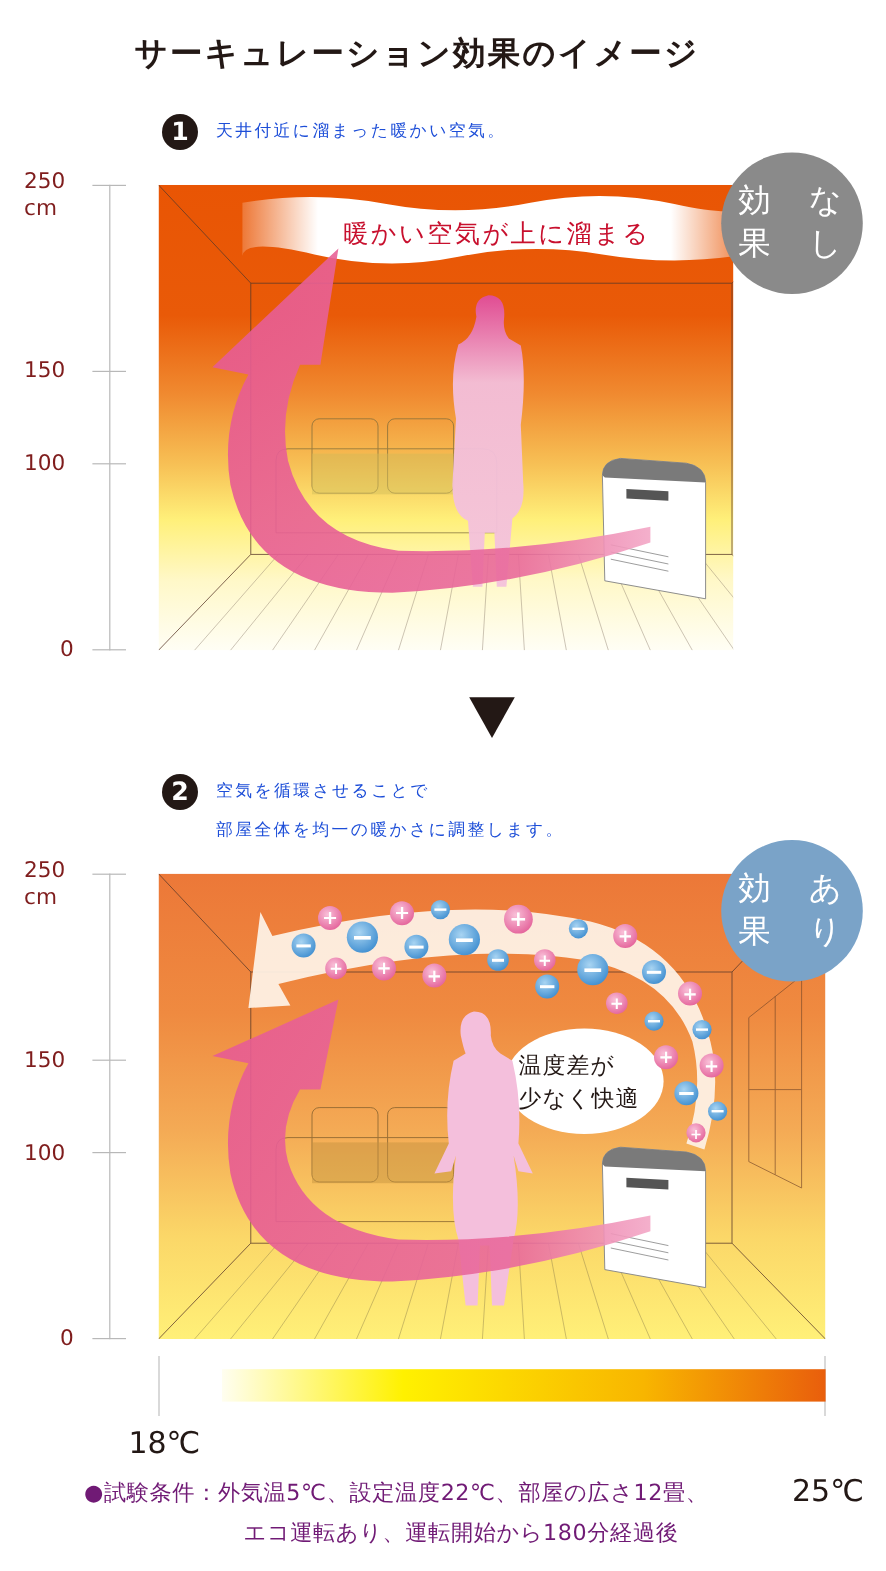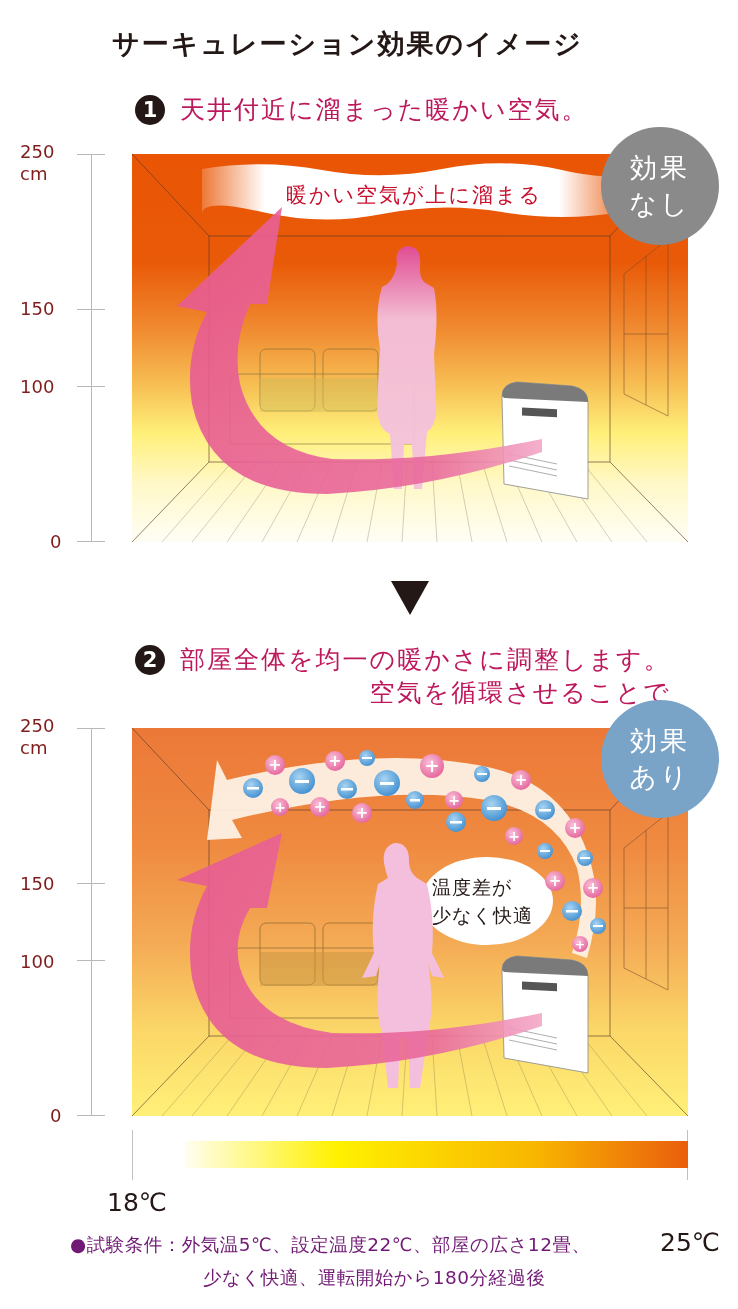--- a/index.html
+++ b/index.html
@@ -3,26 +3,26 @@
 <meta charset="utf-8">
 <style>
   html, body { margin:0; padding:0; background:#ffffff; }
   body { width:738px; height:1309px; position:relative; overflow:hidden;
          font-family:"DejaVu Sans","Liberation Sans",sans-serif; color:#231815; }
   .abs { position:absolute; }
   .title { left:0; width:695px; top:26px; text-align:center; font-size:27px; font-weight:bold; letter-spacing:2px; color:#231815; }
   .step { display:flex; align-items:flex-start; }
   .step-num { width:30px; height:30px; border-radius:50%; background:#231815; color:#fff;
               font-size:21px; font-weight:bold; display:flex; align-items:center; justify-content:center; flex:none; }
-  .step-text { margin-left:15px; font-size:25px; color:#be185d; letter-spacing:2px; line-height:33px; margin-top:-2px;text-align:right; }
+  .step-text { margin-left:15px; font-size:14px; color:#1d4ed8; letter-spacing:2px; line-height:33px; margin-top:-2px; }
   .axis-label { font-size:18px; color:#7f1d1d; text-align:left; line-height:22px; }
   .axis-line { background:#b8b8b8; }
   .room { overflow:hidden; }
   .badge { border-radius:50%; color:#fff; font-size:27px; text-align:center; line-height:36px;
-           display:flex; flex-direction:column; align-items:center; justify-content:center; letter-spacing:3px; }
+           display:flex; flex-direction:row; align-items:center; justify-content:center; letter-spacing:3px; }
   .arrow-down { width:0; height:0; border-left:19px solid transparent; border-right:19px solid transparent; border-top:34px solid #231815; }
   .scale-tick { width:1px; background:#c0c0c0; }
   .scale-label { font-size:25px; color:#231815; }
   .note { font-size:18.5px; color:#701a75; line-height:30px; letter-spacing:0.5px; }
   .banner-text { fill:#c8102e; font-size:21px; letter-spacing:2px; }
   .bubble-text { font-size:19px; fill:#231815; letter-spacing:1px; }
 </style>
 </head>
 <body>
 
@@ -39,21 +39,21 @@
 </div>
 <div class="abs axis-label" style="left:20px; top:298px;">150</div>
 <div class="abs axis-label" style="left:20px; top:376px;">100</div>
 <div class="abs axis-label" style="left:50px; top:531px;">0</div>
 <div class="abs axis-line" style="left:91px; top:154px; width:1px; height:388px;"></div>
 <div class="abs axis-line" style="left:77px; top:154px; width:28px; height:1px;"></div>
 <div class="abs axis-line" style="left:77px; top:309px; width:28px; height:1px;"></div>
 <div class="abs axis-line" style="left:77px; top:386px; width:28px; height:1px;"></div>
 <div class="abs axis-line" style="left:77px; top:541px; width:28px; height:1px;"></div>
 
-<div class="abs room" style="left:132px; top:154px; width:556px; height:388px;">
+<div class="abs room" style="left:132px; top:154px; width:479px; height:388px;">
   <svg width="556" height="388" viewBox="0 0 556 388">
     <defs>
       <linearGradient id="g1" x1="0" y1="0" x2="0" y2="1">
         <stop offset="0" stop-color="#e95504"></stop>
         <stop offset="0.28" stop-color="#e95a08"></stop>
         <stop offset="0.45" stop-color="#f08a30"></stop>
         <stop offset="0.6" stop-color="#f7c055"></stop>
         <stop offset="0.72" stop-color="#fff07a"></stop>
         <stop offset="0.85" stop-color="#fff8c8"></stop>
         <stop offset="1" stop-color="#fffef5"></stop>
@@ -139,22 +139,22 @@
 <div class="abs badge" style="left: 601px; top: 127px; width: 118px; height: 118px; background: rgb(138, 138, 138);" id="badge1">
   <span>効果</span>
   <span>なし</span>
 </div>
 
 <div class="abs arrow-down" style="left:391px; top:581px;"></div>
 
 <div class="abs step" style="left:135px; top:645px;">
   <div class="step-num">2</div>
   <div class="step-text">
+    <div>空気を循環させることで</div>
     <div>部屋全体を均一の暖かさに調整します。</div>
-    <div>空気を循環させることで</div>
   </div>
 </div>
 
 <div class="abs" style="left:20px; top:715px;">
   <div class="axis-label">250</div>
   <div class="axis-label">cm</div>
 </div>
 <div class="abs axis-label" style="left:20px; top:873px;">150</div>
 <div class="abs axis-label" style="left:20px; top:951px;">100</div>
 <div class="abs axis-label" style="left:50px; top:1105px;">0</div>
@@ -364,13 +364,13 @@
   <span>あり</span>
 </div>
 
 <div class="abs scale-tick" style="left:132px; top:1130px; height:50px;"></div>
 <div class="abs scale-tick" style="left:687px; top:1130px; height:50px;"></div>
 <div class="abs" id="tempbar" style="left: 185px; top: 1141px; width: 503px; height: 27px; background: linear-gradient(to right, rgb(255, 254, 240) 0%, rgb(255, 241, 0) 30%, rgb(248, 181, 0) 70%, rgb(233, 94, 12) 100%);"></div>
 <div class="abs scale-label" style="left:107px; top:1188px;">18℃</div>
 <div class="abs scale-label" style="left:660px; top:1228px;">25℃</div>
 
 <div class="abs note" style="left:70px; top:1230px;">●試験条件：外気温5℃、設定温度22℃、部屋の広さ12畳、</div>
-<div class="abs note" style="left:203px; top:1263px;">少なく快適、運転開始から180分経過後</div>
+<div class="abs note" style="left:203px; top:1263px;">エコ運転あり、運転開始から180分経過後</div>
 
 </body></html>

